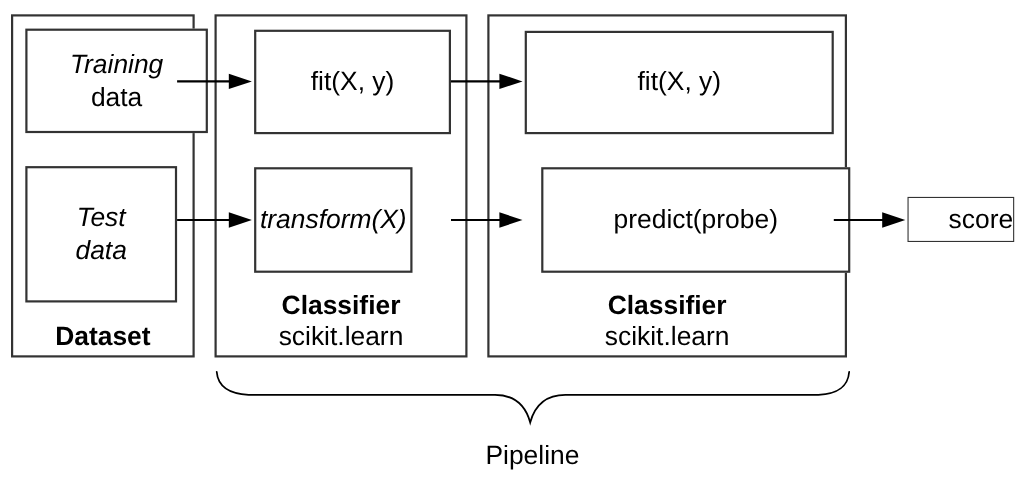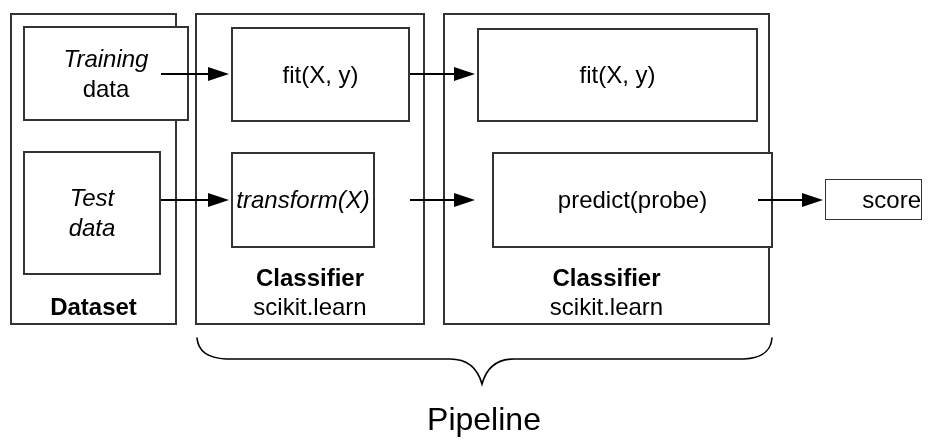--- a/index.html
+++ b/index.html
@@ -66,21 +66,21 @@
     left: 0; top: 0;
     width: 930px; height: 443px;
     pointer-events: none;
   }
   #pipeline-label {
     position: absolute;
     left: 384px;
     top: 401px;
     width: 200px;
     text-align: center;
-    font-size: 32px;
+    font-size: 24px;
   }
 </style>
 </head>
 <body>
 
 <div id="canvas">
 
   <div class="group-box" id="dataset-container">
     <div class="group-label">
       <div class="title">Dataset</div>

